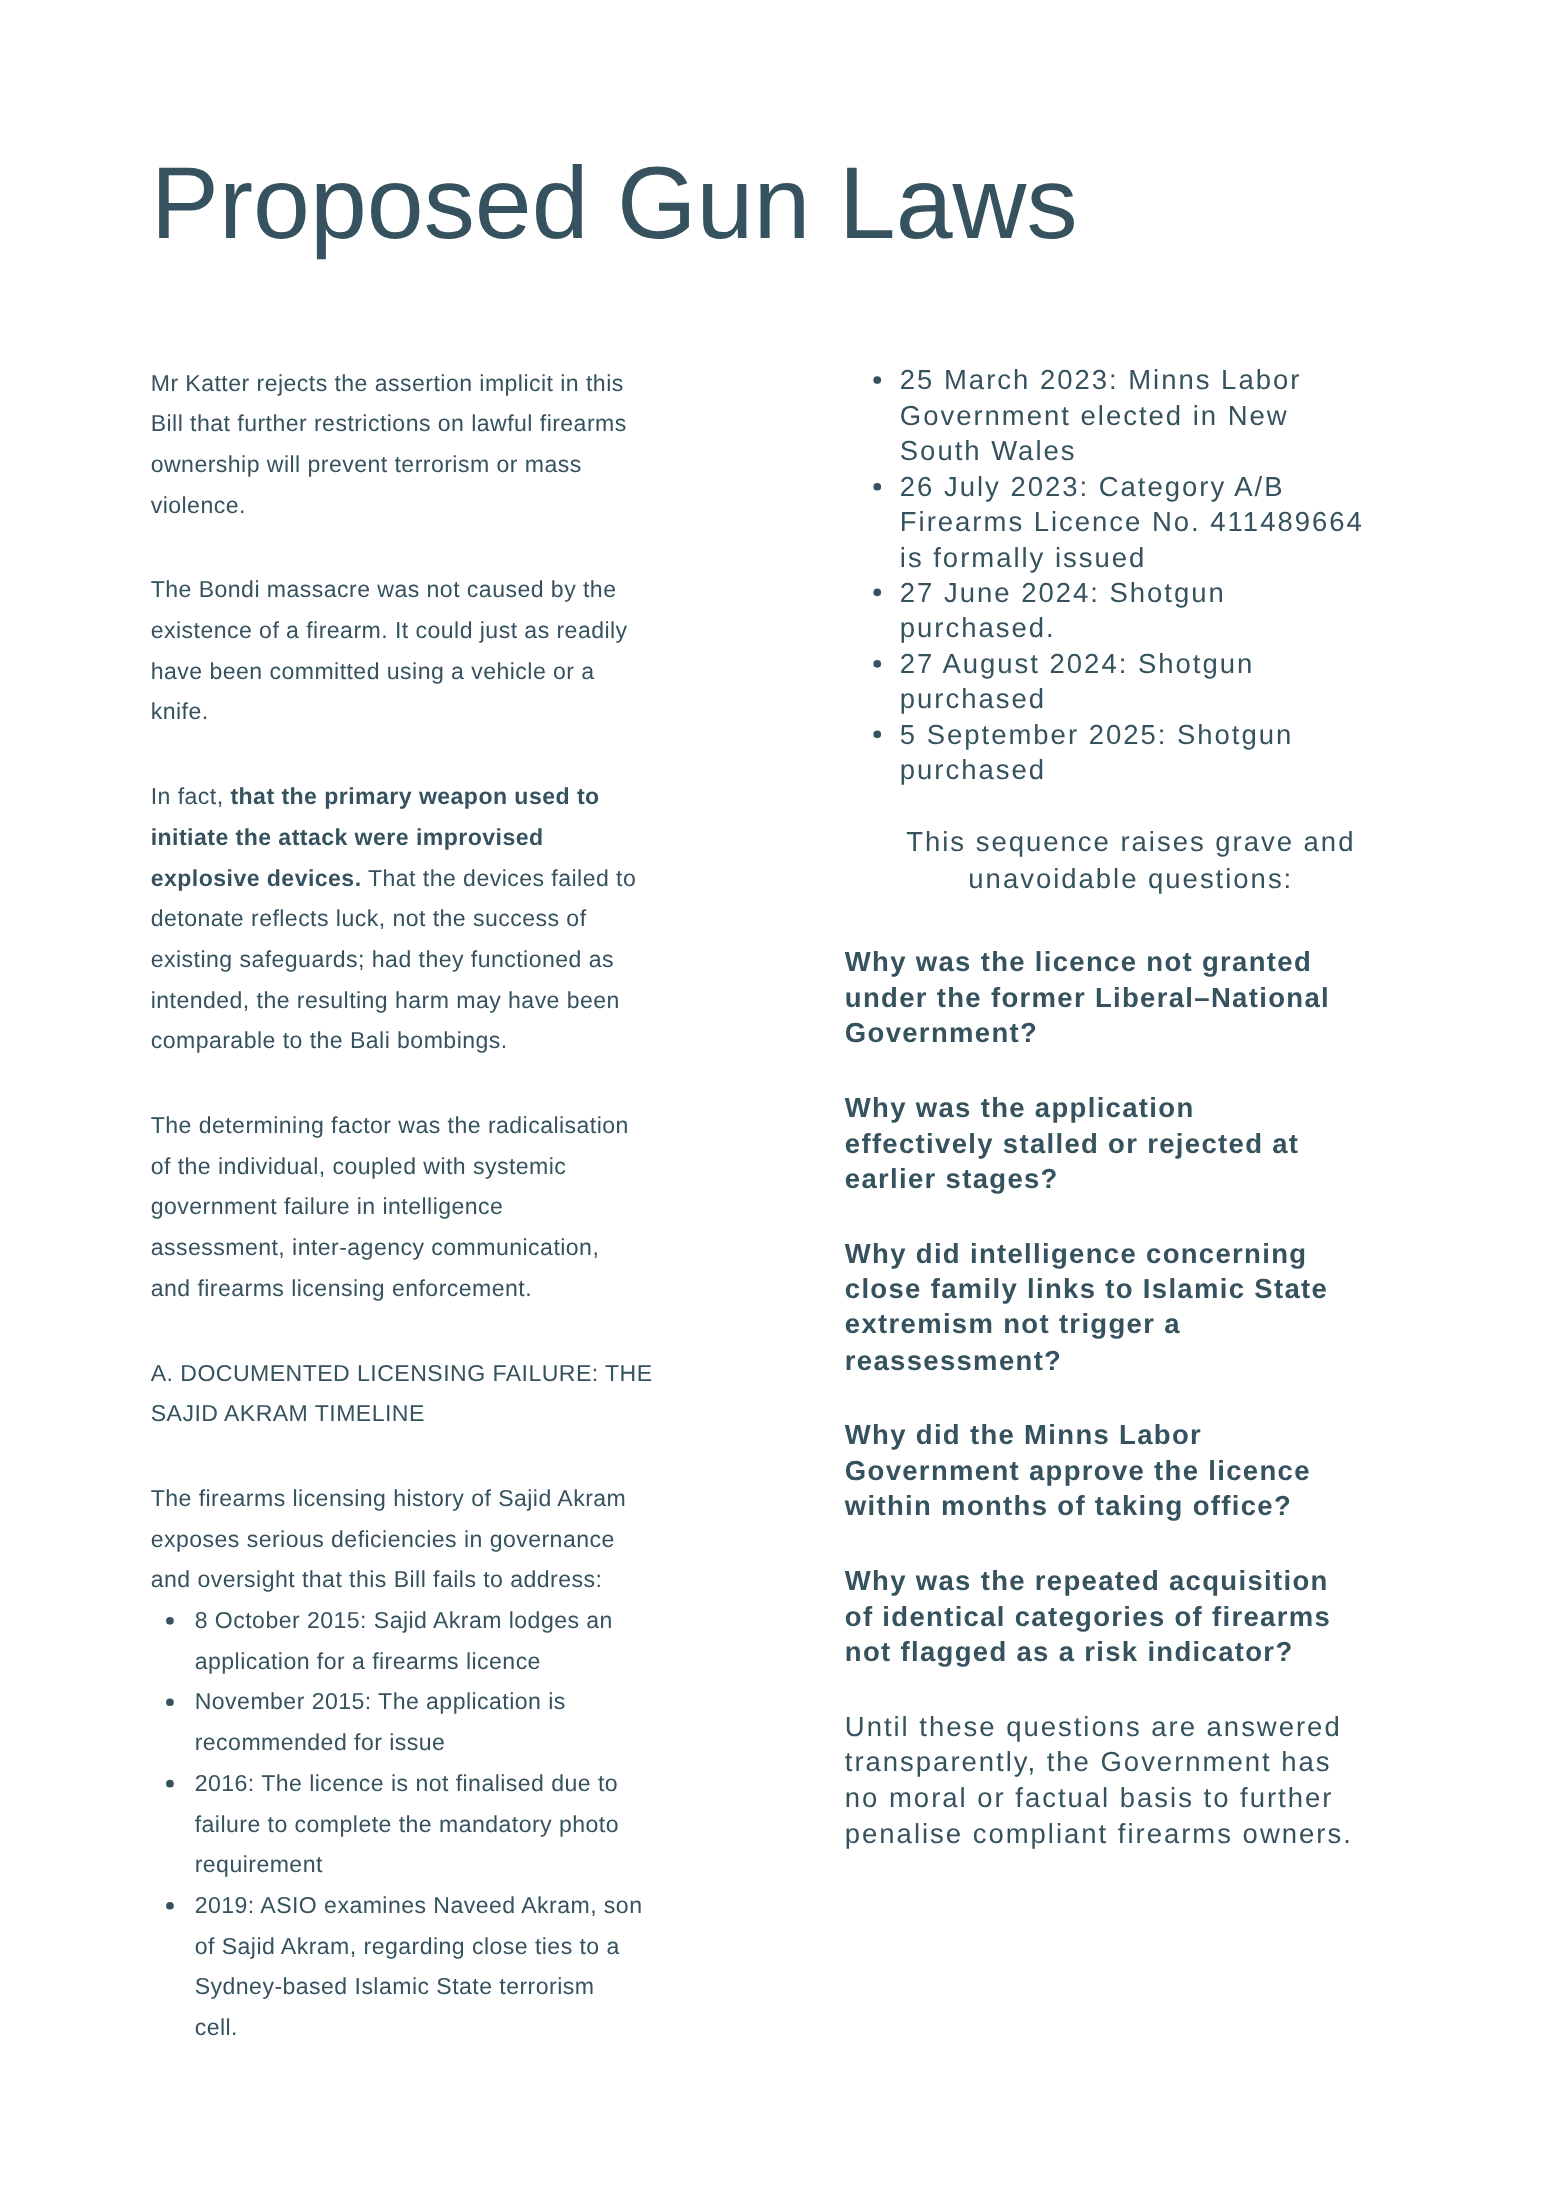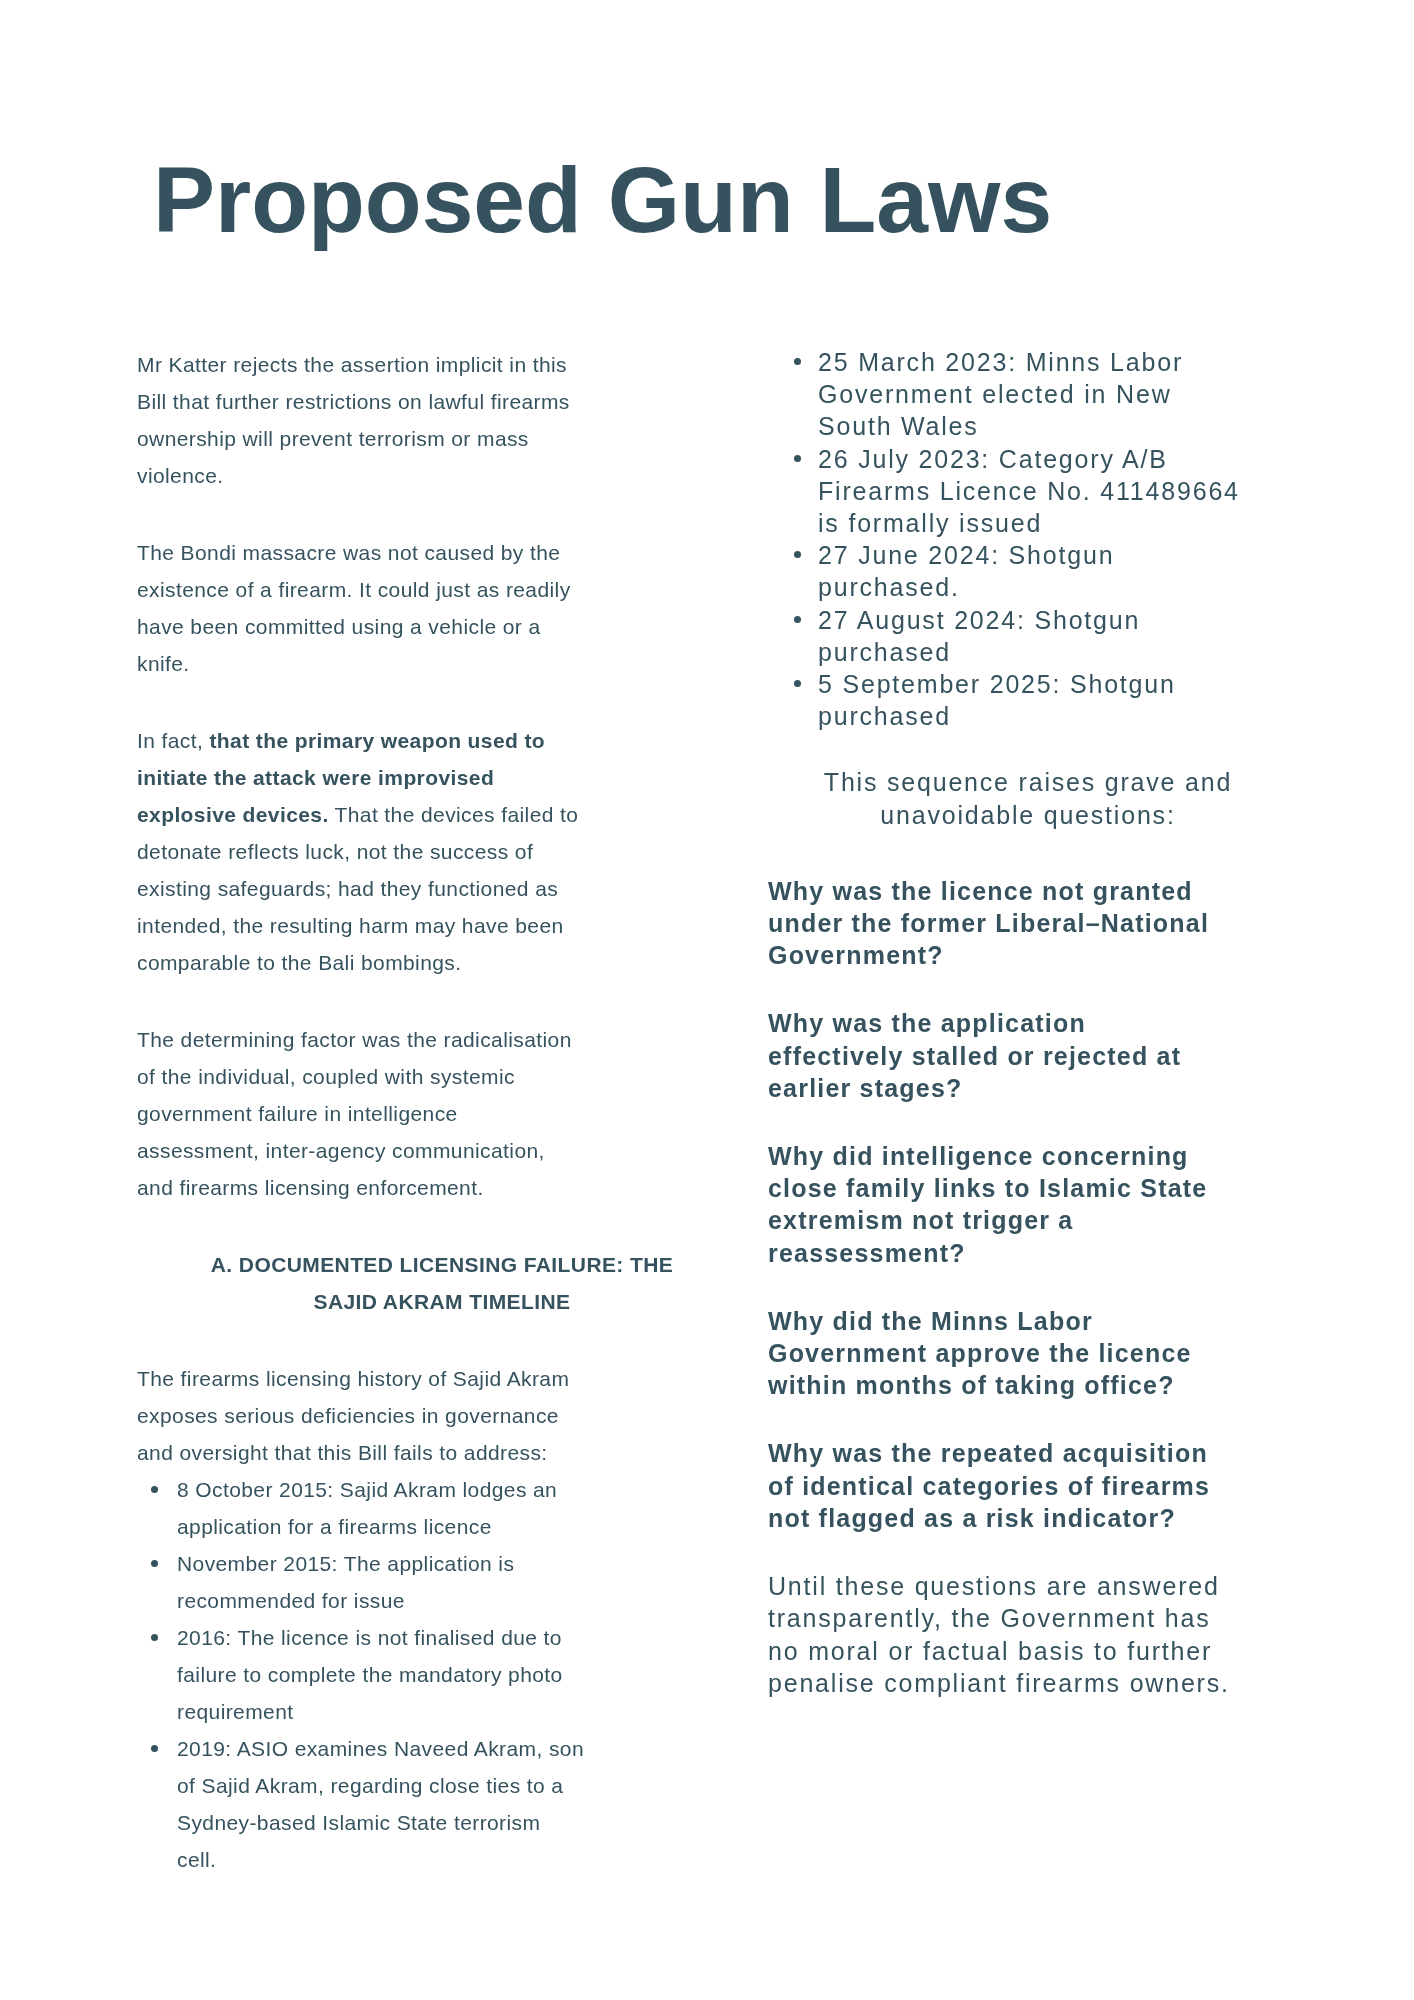--- a/index.html
+++ b/index.html
@@ -10,24 +10,24 @@
     background: #ffffff;
     color: #35525e;
     font-family: "Liberation Sans", sans-serif;
     overflow: hidden;
     box-sizing: border-box;
   }
   .inner {
     padding: 138px 0 0 137px;
   }
   .doc-title {
-    margin: 16px;
+    margin: 0;
     font-size: 93px;
     line-height: 93px;
-    font-weight: 700;
+    font-weight: 400;
     letter-spacing: 0px;
     white-space: pre;
   }
   .columns {
     display: grid;
     grid-template-columns: 610px 520px;
     column-gap: 21px;
     align-items: start;
     margin-top: 99px;
   }
@@ -38,21 +38,21 @@
   }
   .col-right {
     font-size: 25px;
     line-height: 32.2px;
     letter-spacing: 1.8px;
   }
   .col-left p { margin: 0 0 40px 0; white-space: pre; }
   .col-right p { margin: 0 0 36px 0; white-space: pre; }
   .col-right p.intro { margin-bottom: 44px; text-align: center; }
   .col-left p.lead-in { margin-bottom: 0; }
-  .heading { font-weight: 700; letter-spacing: 0.4px; text-align: center; }
+  .heading { font-weight: 400; letter-spacing: 0.4px; }
   .q { font-weight: 700; letter-spacing: 1.2px; }
   strong { font-weight: 700; }
   ul.timeline {
     list-style: none;
     margin: 0 0 40px 0;
     padding: 0 0 0 40px;
   }
   .col-right ul.timeline {
     margin-bottom: 34px;
     padding-left: 50px;

